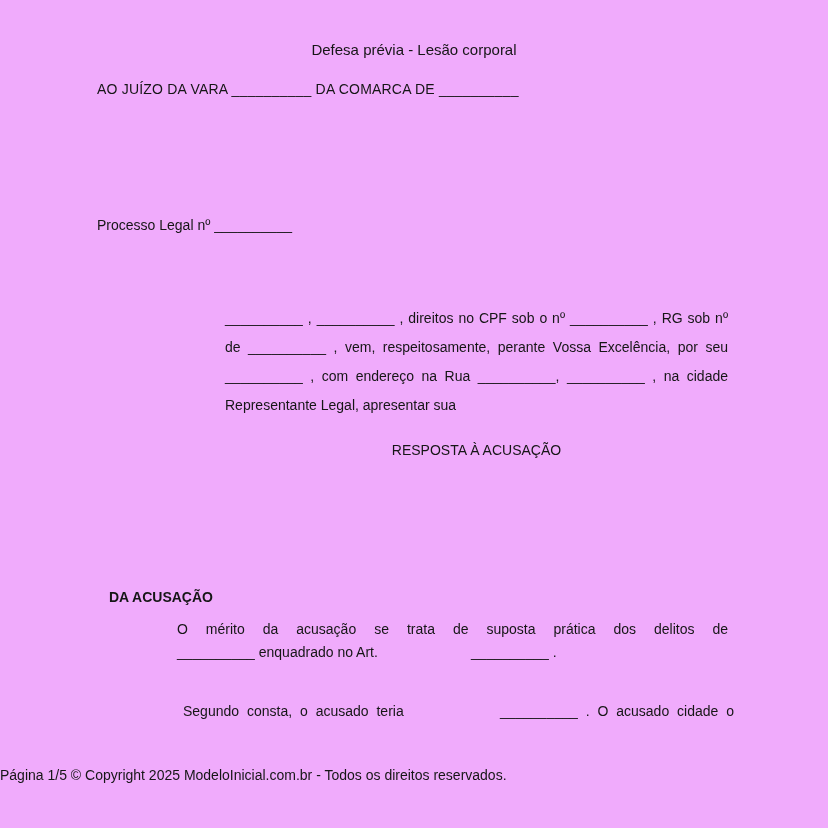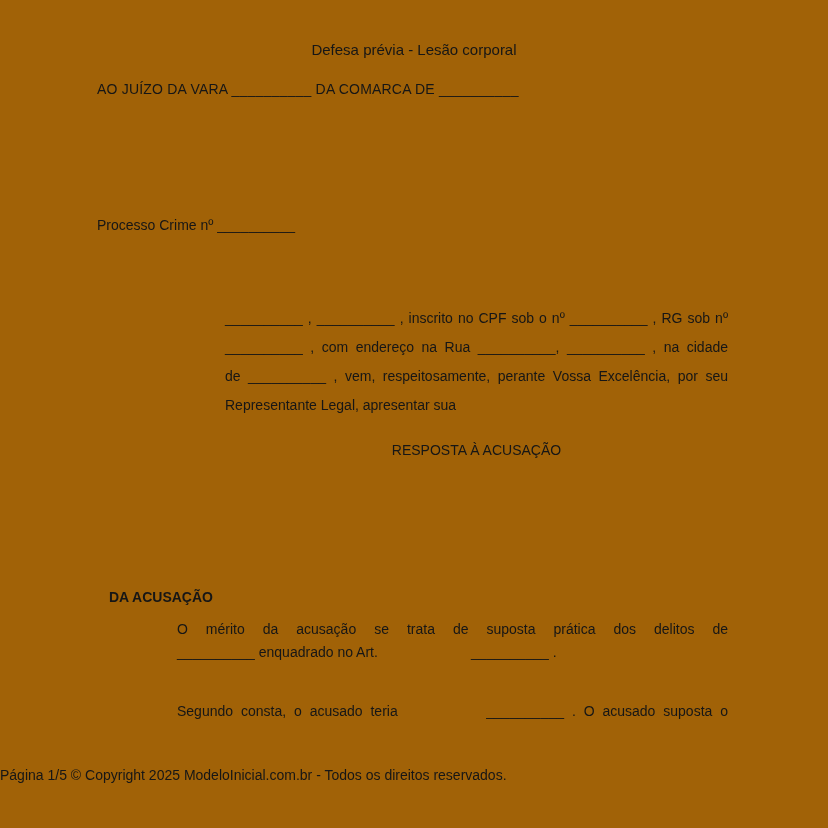--- a/index.html
+++ b/index.html
@@ -1,21 +1,21 @@
 <!DOCTYPE html>
 <html><head>
 <meta charset="utf-8">
 <style>
   * { margin: 0; padding: 0; box-sizing: border-box; }
   html, body { background: #ffffff; }
   .page {
     position: relative;
     width: 828px;
     height: 828px;
-    background: #a16207;
+    background: #f0abfc;
     font-family: "Liberation Sans", sans-serif;
     font-size: 14px;
     color: #161616;
     overflow: hidden;
   }
   .abs { position: absolute; }
   .doc-title {
     left: 0; right: 0; top: 41px;
     text-align: center;
     font-size: 15px;
@@ -53,65 +53,65 @@
     margin-left: 12px;
   }
   .accusation {
     left: 177px; top: 618px;
     width: 551px;
     line-height: 23px;
   }
   .acc-line2 { position: relative; height: 23px; }
   .acc-line2-right { position: absolute; left: 294px; top: 0; }
   .segundo {
-    left: 177px; top: 700px;
+    left: 183px; top: 700px;
     width: 551px;
     display: flex;
     justify-content: space-between;
     line-height: 23px;
     word-spacing: 4px;
   }
   .footer {
     left: 0; right: 0; top: 767px;
     text-align: left;
   }
 </style>
 </head>
 <body>
 
 <div class="page">
 
   <div class="abs doc-title">Defesa prévia - Lesão corporal</div>
 
   <div class="abs addressee">AO JUÍZO DA VARA __________ DA COMARCA DE __________</div>
 
-  <div class="abs processo">Processo Crime nº __________</div>
+  <div class="abs processo">Processo Legal nº __________</div>
 
   <div class="abs qual">
-    <div class="jline">__________ , __________ , inscrito no CPF sob o nº __________ , RG sob nº</div>
+    <div class="jline">__________ , __________ , direitos no CPF sob o nº __________ , RG sob nº</div>
+    <div class="jline">de __________ , vem, respeitosamente, perante Vossa Excelência, por seu</div>
     <div class="jline">__________ , com endereço na Rua __________, __________ , na cidade</div>
-    <div class="jline">de __________ , vem, respeitosamente, perante Vossa Excelência, por seu</div>
     <div>Representante Legal, apresentar sua</div>
   </div>
 
   <div class="abs resp-heads">
     <div>RESPOSTA À ACUSAÇÃO</div>
   </div>
 
 
   <div class="abs section-head">DA ACUSAÇÃO</div>
 
   <div class="abs accusation">
     <div class="jline">O mérito da acusação se trata de suposta prática dos delitos de</div>
     <div class="acc-line2">
       <span>__________ enquadrado no Art.</span>
       <span class="acc-line2-right">__________ .</span>
     </div>
   </div>
 
   <div class="abs segundo">
     <span>Segundo consta, o acusado teria</span>
-    <span>__________ . O acusado suposta o</span>
+    <span>__________ . O acusado cidade o</span>
   </div>
 
   <div class="abs footer">Página 1/5 © Copyright 2025 ModeloInicial.com.br - Todos os direitos reservados.</div>
 
 </div>
 
 </body></html>

